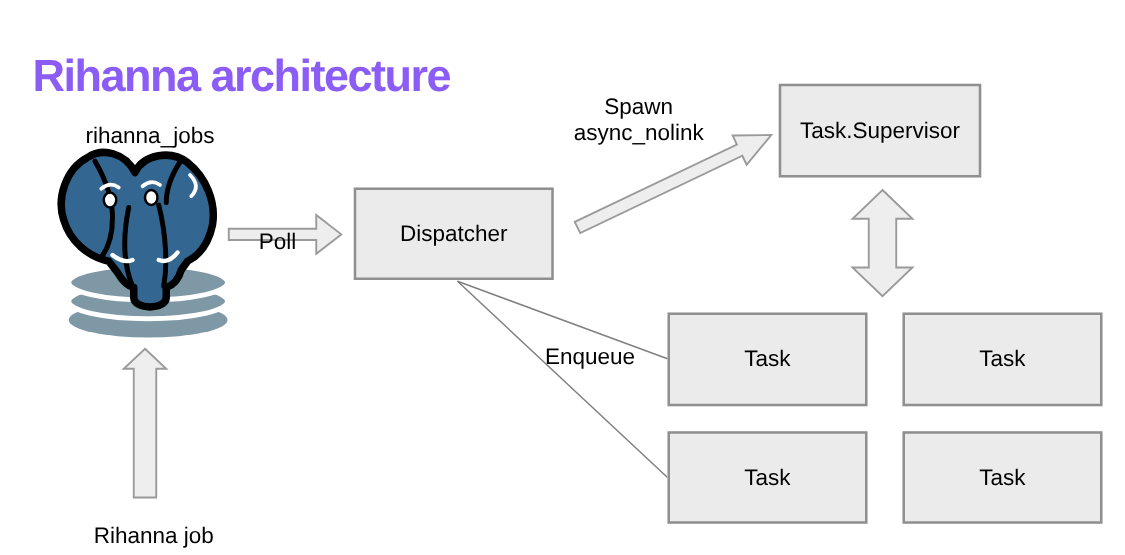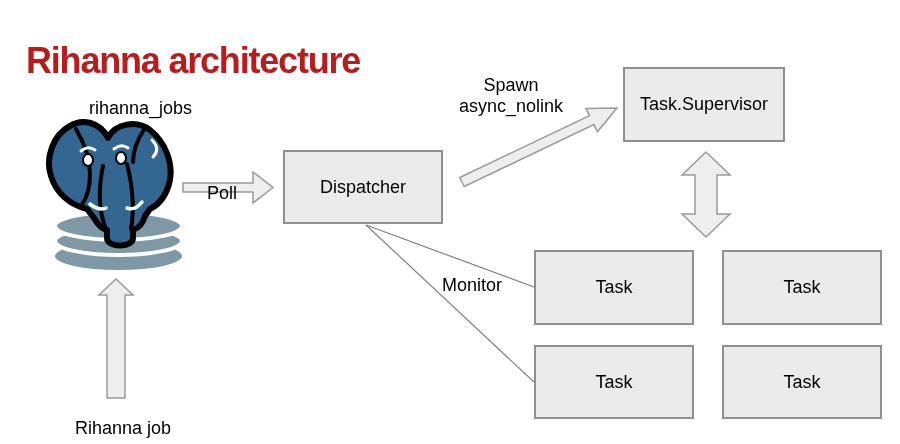--- a/index.html
+++ b/index.html
@@ -1,33 +1,33 @@
 <!DOCTYPE html>
 <html><head>
 <meta charset="utf-8">
 <style>
   html,body{margin:0;padding:0;background:#fff;}
   .canvas{position:relative;width:900px;height:444px;background:#ffffff;overflow:hidden;
           font-family:"Liberation Sans","DejaVu Sans",sans-serif;color:#000;}
   .title{position:absolute;left:26px;top:40px;font-size:36px;font-weight:bold;
-         letter-spacing:-1.2px;color:#b91c1c;white-space:nowrap;}
+         letter-spacing:-1.2px;color:#8b5cf6;white-space:nowrap;}
   .overlay{position:absolute;left:0;top:0;width:900px;height:444px;}
   .pgsvg{position:absolute;left:44px;top:116px;width:164px;height:160px;}
   .blockarrow{fill:#eeeeee;stroke:#9a9a9a;stroke-width:1.5;}
   .thinline{stroke:#808080;stroke-width:1.2;}
   .node{position:absolute;display:flex;align-items:center;justify-content:center;
         background:#ebebeb;border:2px solid #8f8f8f;font-size:18px;box-sizing:border-box;}
   .n-dispatcher{left:283px;top:150px;width:160px;height:74px;}
   .n-supervisor{left:623px;top:67px;width:162px;height:75px;}
   .n-task-tl{left:534px;top:250px;width:160px;height:75px;}
   .n-task-tr{left:722px;top:250px;width:160px;height:75px;}
   .n-task-bl{left:534px;top:345px;width:160px;height:74px;}
   .n-task-br{left:722px;top:345px;width:160px;height:74px;}
   .lbl{position:absolute;font-size:18px;color:#000;text-align:center;white-space:nowrap;}
-  .l-dbname{left:48px;top:98px;width:144px;text-align:right;}
+  .l-dbname{left:48px;top:98px;width:144px;}
   .l-poll{left:177px;top:151px;width:90px;margin-top:32px;}
   .l-spawn{left:431px;top:75px;width:160px;line-height:21px;}
   .l-monitor{left:422px;top:275px;width:100px;}
   .l-enqueue{left:52px;top:418px;width:142px;}
 </style>
 </head>
 <body>
 
 <div class="canvas">
 
@@ -73,16 +73,16 @@
   <div class="node n-task-tr">Task</div>
   <div class="node n-task-bl">Task</div>
   <div class="node n-task-br">Task</div>
 
   <div class="lbl l-dbname">rihanna_jobs</div>
   <div class="lbl l-poll">Poll</div>
   <div class="lbl l-spawn">
     <div>Spawn</div>
     <div>async_nolink</div>
   </div>
-  <div class="lbl l-monitor">Monitor</div>
+  <div class="lbl l-monitor">Enqueue</div>
   <div class="lbl l-enqueue">Rihanna job</div>
 
 </div>
 
 </body></html>

